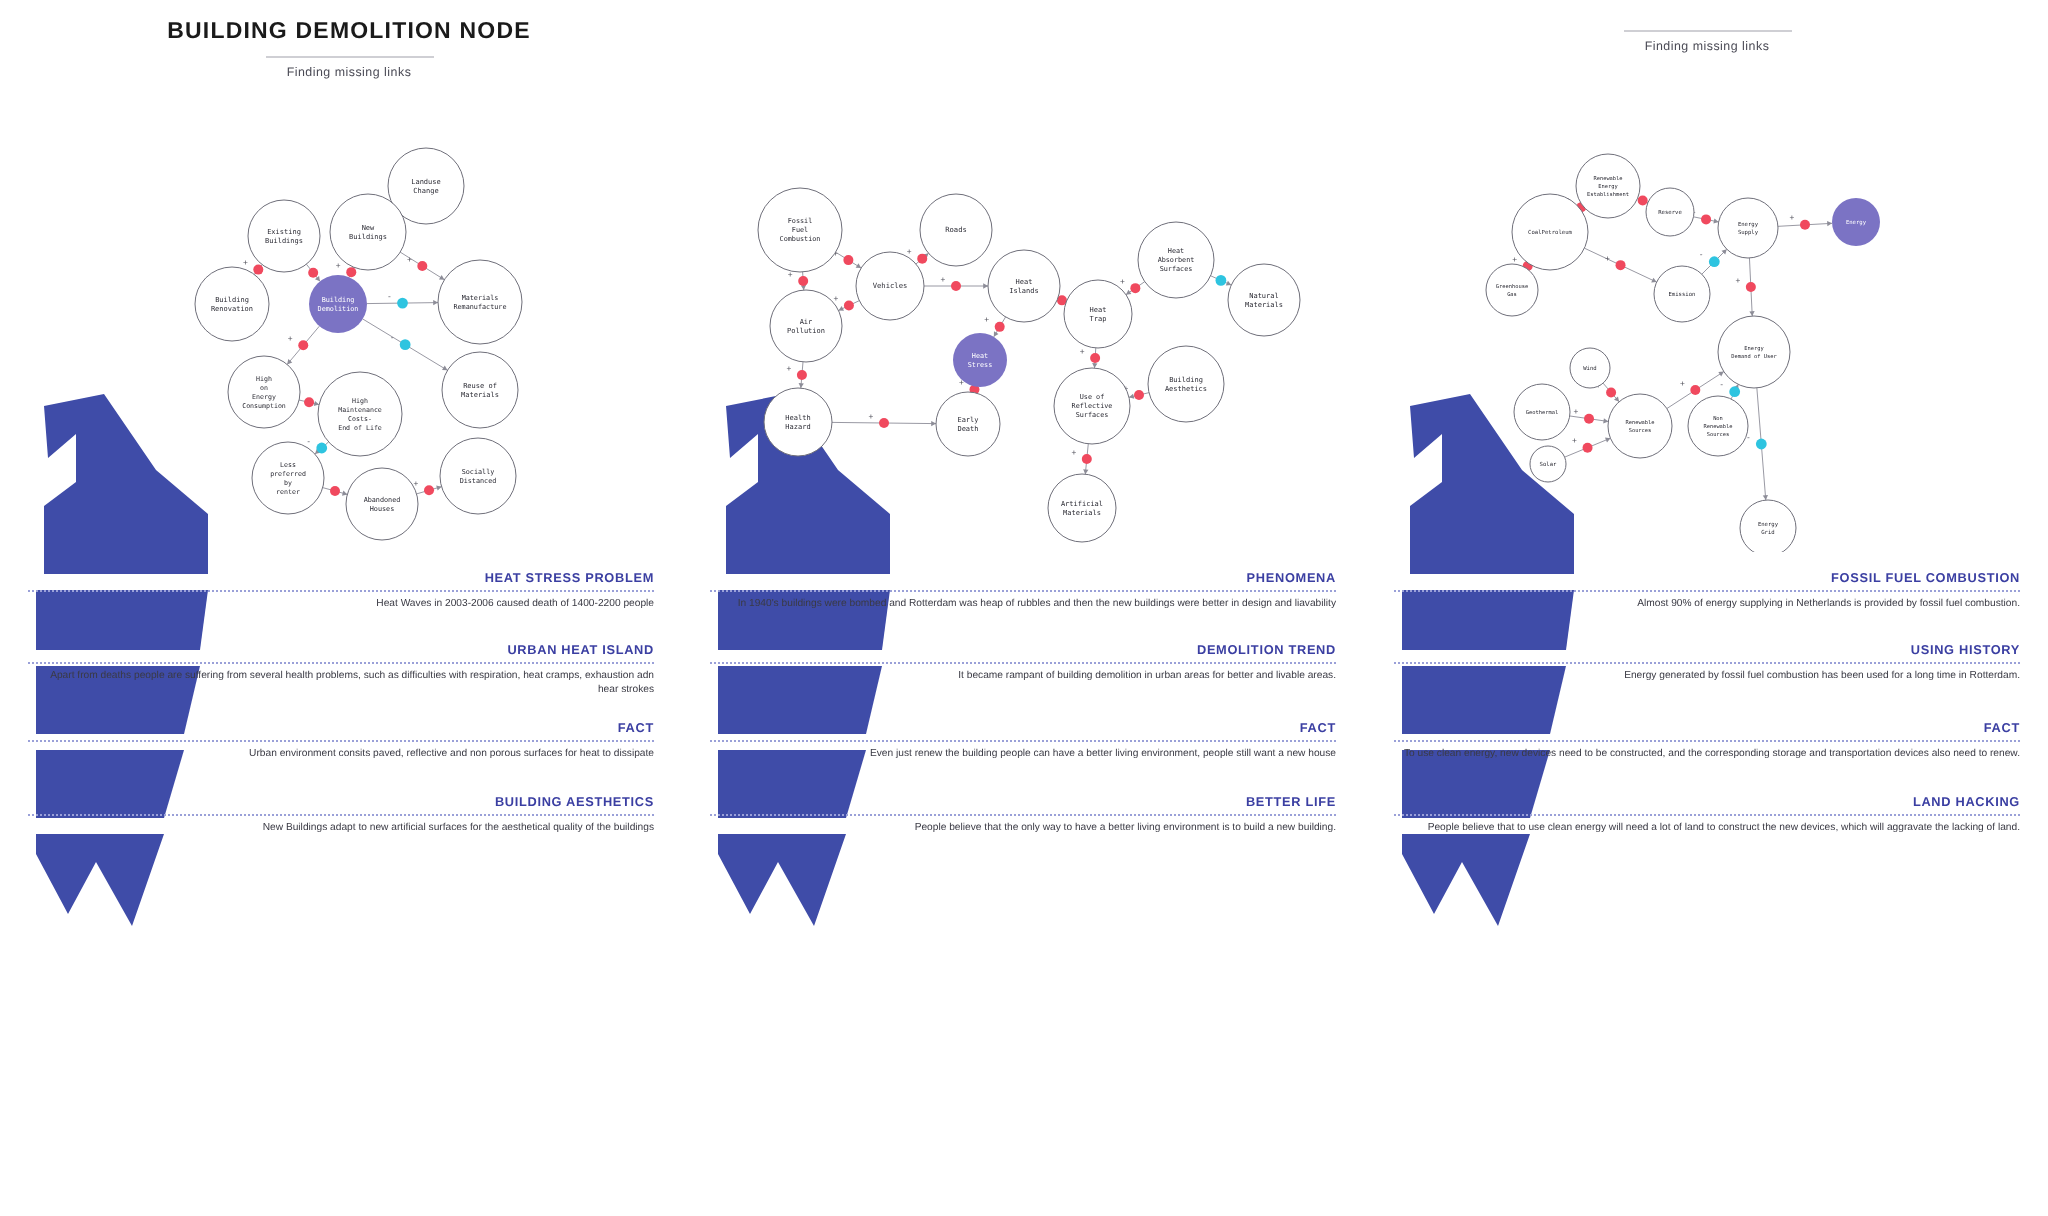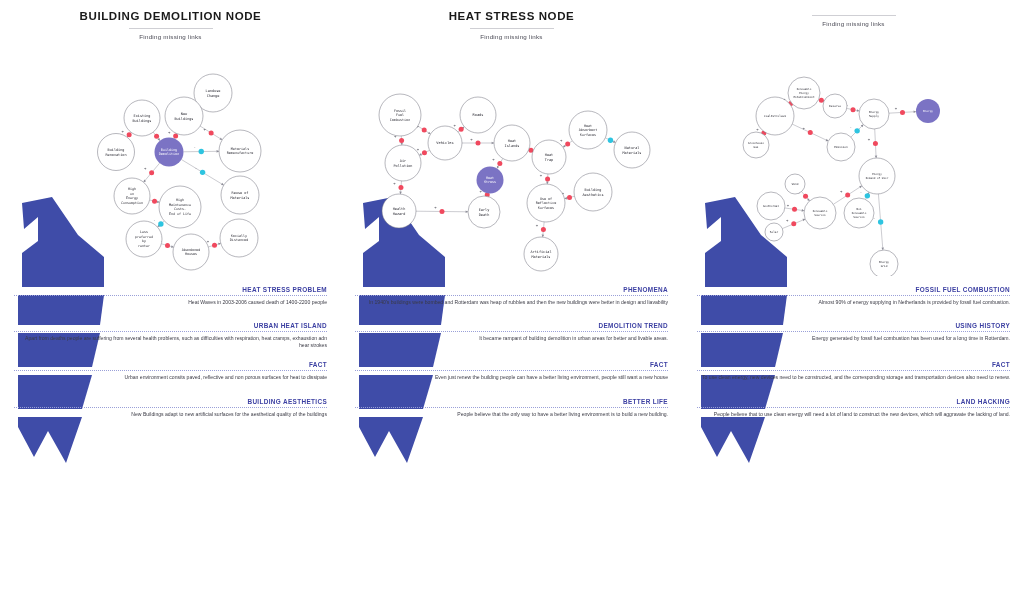--- a/index.html
+++ b/index.html
@@ -6,21 +6,21 @@
   body{
     width:1024px;height:608px;
     background:#ffffff;
     font-family:"Liberation Sans", sans-serif;
     color:#231f20;
     overflow:hidden;
     position:relative;
   }
   .board{position:absolute;left:0;top:0;width:1024px;height:608px;}
   .col{position:absolute;top:0;width:341px;height:490px;}
-  .col-1{left:0;}
+  .col-1{left:0;padding-left:8px;}
   .col-2{left:341px;}
   .col-3{left:683px;}
 
   
   .hdr{position:absolute;left:0;right:0;top:10px;text-align:center;}
   .hdr .title{
     font-weight:bold;font-size:11.5px;letter-spacing:.6px;
     line-height:13px;color:#1a1a1a;text-transform:uppercase;
   }
   .hdr .rule{
@@ -240,25 +240,20 @@
           <div class="fbody">Urban environment consits paved, reflective and non porous surfaces for heat to dissipate</div>
         </div>
         <div class="fact" style="top: 120px;">
           <div class="fhead">BUILDING AESTHETICS</div>
           <div class="fline"></div>
           <div class="fbody">New Buildings adapt to new artificial surfaces for the aesthetical quality of the buildings</div>
         </div>
       </div>
     </div>
   <div class="col col-2">
-      <div class="hdr">
-        <div class="title">HEAT STRESS NODE</div>
-        <div class="rule"></div>
-        <div class="sub">Finding missing links</div>
-      </div>
       <div class="flag">
         <svg viewBox="0 0 120 272">
           <path d="M14 8 L16 34 L30 22 L30 46 L14 58 L14 92 L96 92 L96 62 L70 40 L44 2 Z" fill="#3f4ca8"></path>
           <path d="M10 100 L96 100 L92 130 L10 130 Z" fill="#3f4ca8"></path>
           <path d="M10 138 L92 138 L84 172 L10 172 Z" fill="#3f4ca8"></path>
           <path d="M10 180 L84 180 L74 214 L10 214 Z" fill="#3f4ca8"></path>
           <path d="M10 222 L74 222 L58 268 L40 236 L26 262 L10 232 Z" fill="#3f4ca8"></path>
         </svg>
       </div>
       <div class="graph">

